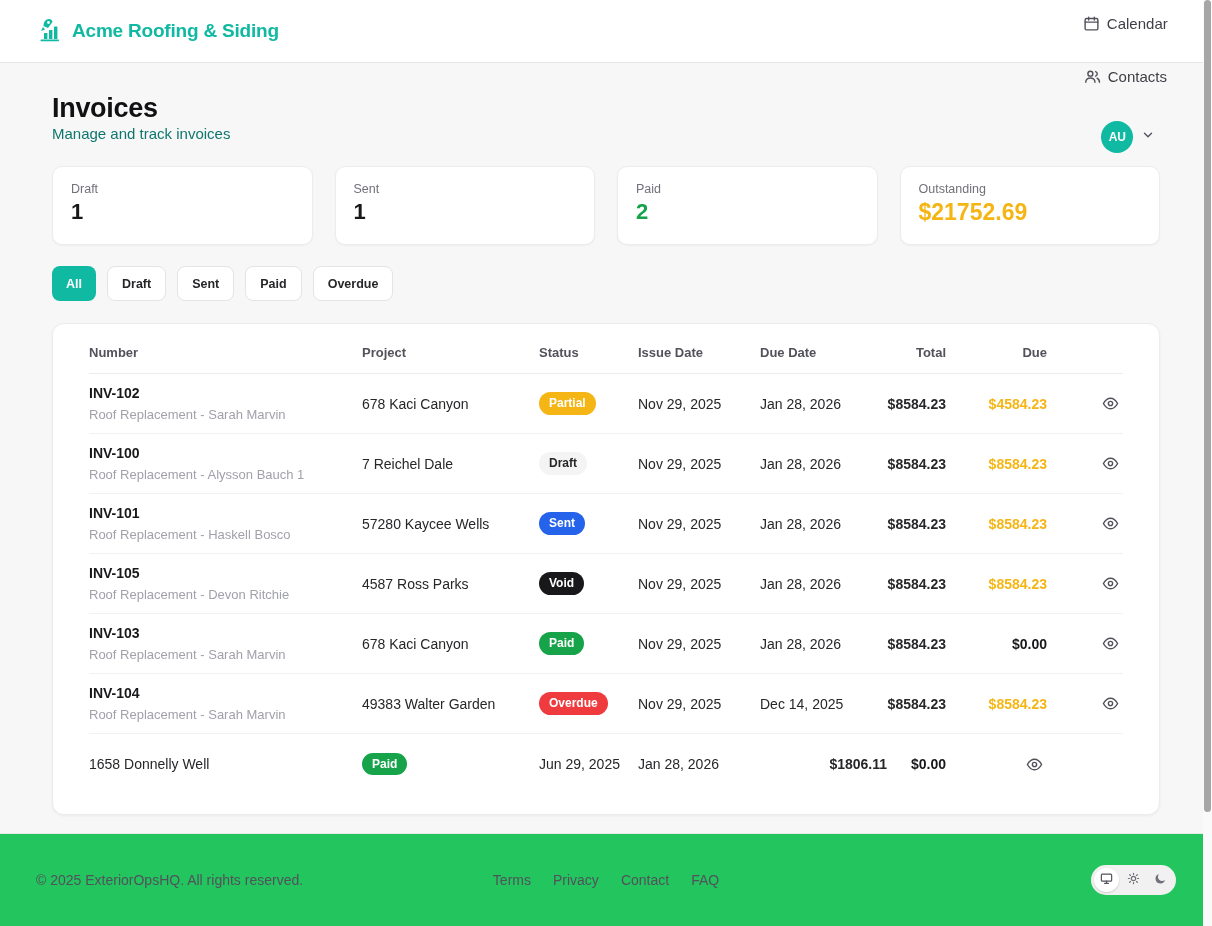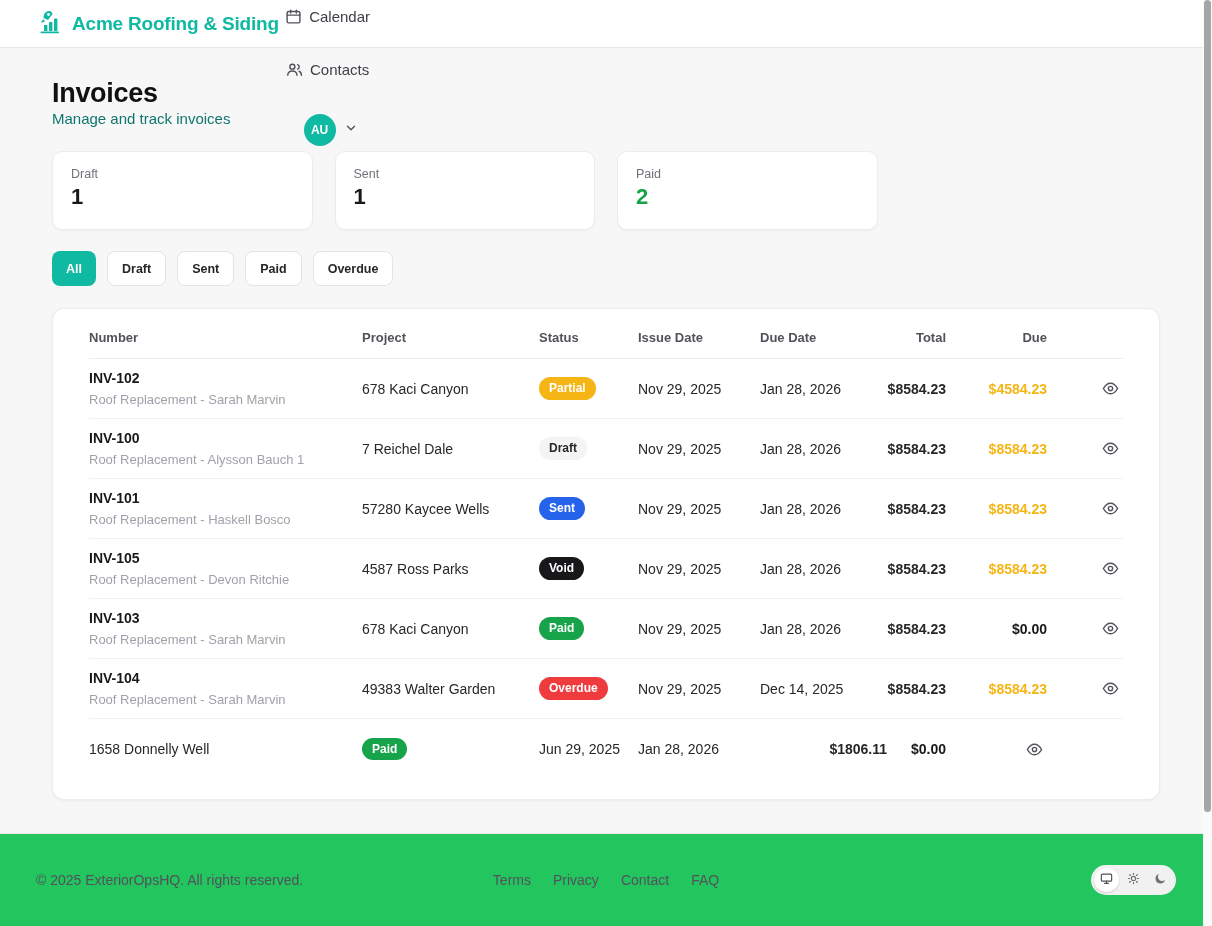--- a/index.html
+++ b/index.html
@@ -3,22 +3,22 @@
 <meta charset="utf-8">
 <style>
   * { margin:0; padding:0; box-sizing:border-box; }
   html,body { width:1212px; height:926px; }
   body {
     font-family:"Liberation Sans","DejaVu Sans",sans-serif;
     background:#f7f7f8; color:#18181b; overflow:hidden; position:relative;
   }
   
   .topbar {
-    height:48px; background:#ffffff; border-bottom:1px solid #e7e7e9;
-    display:flex; align-items:center; 
+    height:63px; background:#ffffff; border-bottom:1px solid #e7e7e9;
+    display:flex; align-items:center; justify-content:space-between;
     padding:0 38px 0 36px;
   }
   .brand { display:flex; align-items:center; gap:9px; cursor:pointer; }
   .brand-name { font-size:19px; font-weight:bold; letter-spacing:-0.2px; }
   .nav { display:flex; align-items:center; gap:36px;flex-direction:column; }
   .nav-item { display:flex; align-items:center; gap:7px; font-size:15px; color:#3f3f46; cursor:pointer; }
   .nav-item svg { display:block; }
   .user { display:flex; align-items:center; gap:8px; margin-left:6px; cursor:pointer; }
   .avatar {
     width:32px; height:32px; border-radius:50%; color:#fff; font-size:12px; font-weight:bold;
@@ -170,20 +170,24 @@
       <div class="stat-value" style="color: rgb(24, 24, 27);">1</div>
     </div>
     <div class="stat-card">
       <div class="stat-label">Sent</div>
       <div class="stat-value" style="color: rgb(24, 24, 27);">1</div>
     </div>
     <div class="stat-card">
       <div class="stat-label">Paid</div>
       <div class="stat-value" style="color: rgb(22, 163, 74);">2</div>
     </div>
+    <div class="stat-card">
+      <div class="stat-label">Outstanding</div>
+      <div class="stat-value big" style="color: rgb(245, 181, 20);">$21752.69</div>
+    </div>
   </section>
 
   <section class="chips">
     <button class="chip active" style="background-color: rgb(16, 185, 162);">All</button>
     <button class="chip">Draft</button>
     <button class="chip">Sent</button>
     <button class="chip">Paid</button>
     <button class="chip">Overdue</button>
   </section>
 

